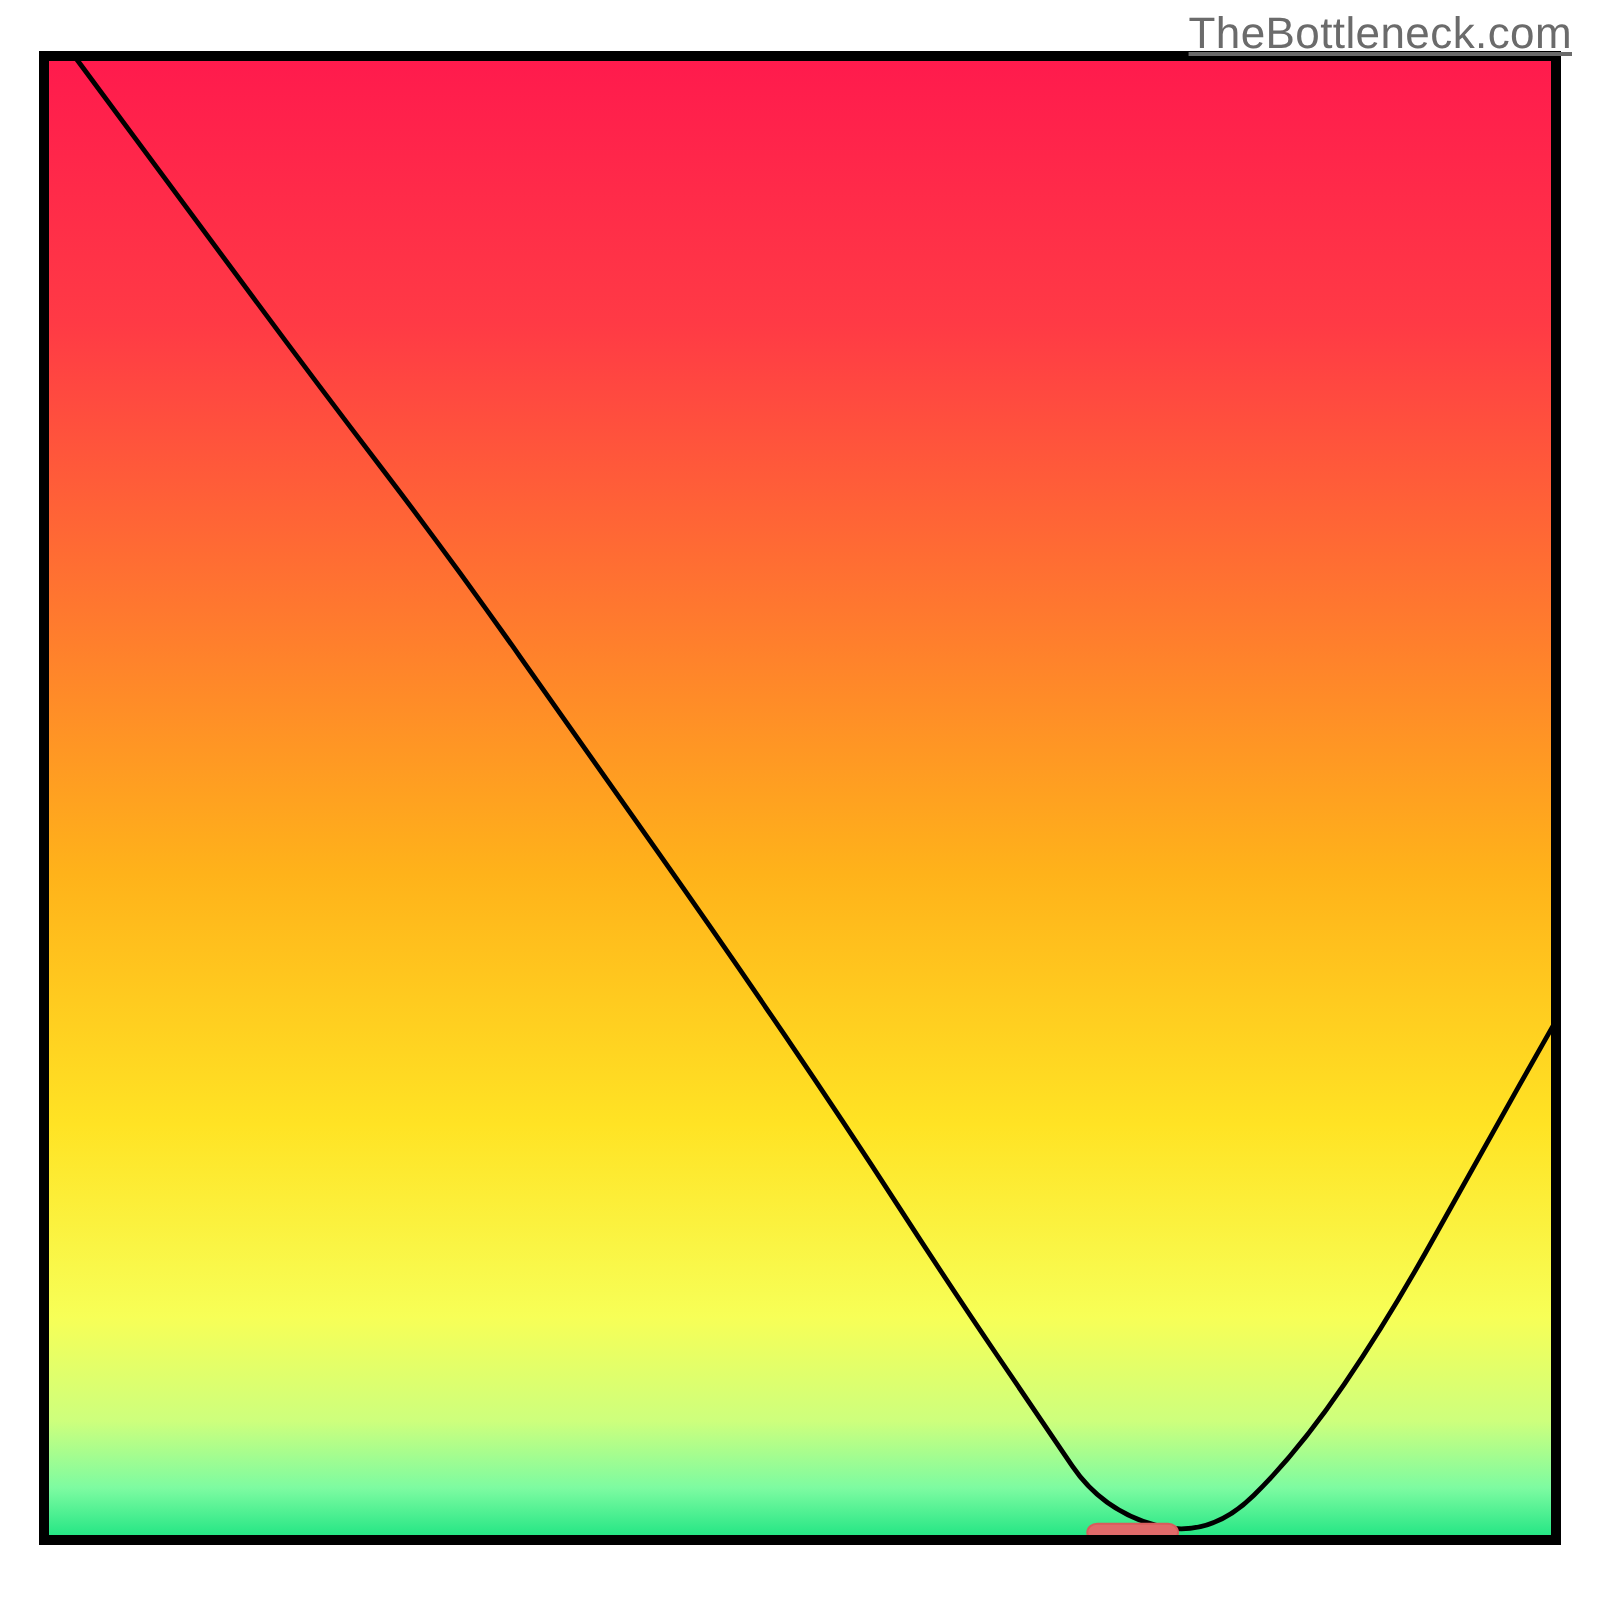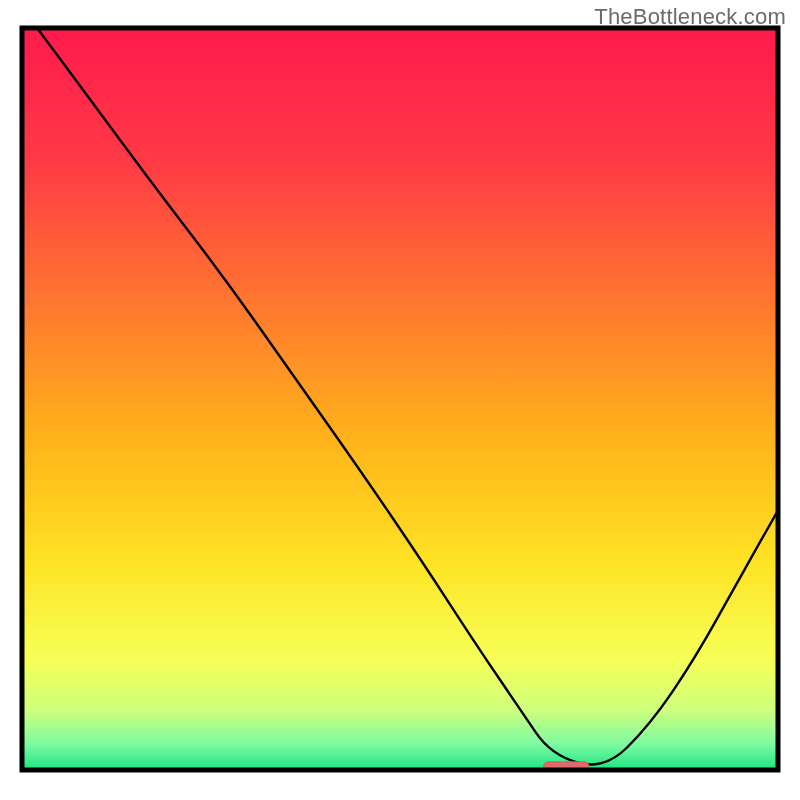--- a/index.html
+++ b/index.html
@@ -17,20 +17,21 @@
   }
   .watermark {
     position: absolute;
     top: 4px;
     right: 14px;
     color: #6b6b6b;
     font-size: 22px;
     font-weight: 500;
     letter-spacing: 0.2px;
     z-index: 50;
+    text-decoration: underline;
   }
   svg.chart {
     position: absolute;
     left: 0;
     top: 0;
     width: 800px;
     height: 800px;
   }
 </style>
 </head>

